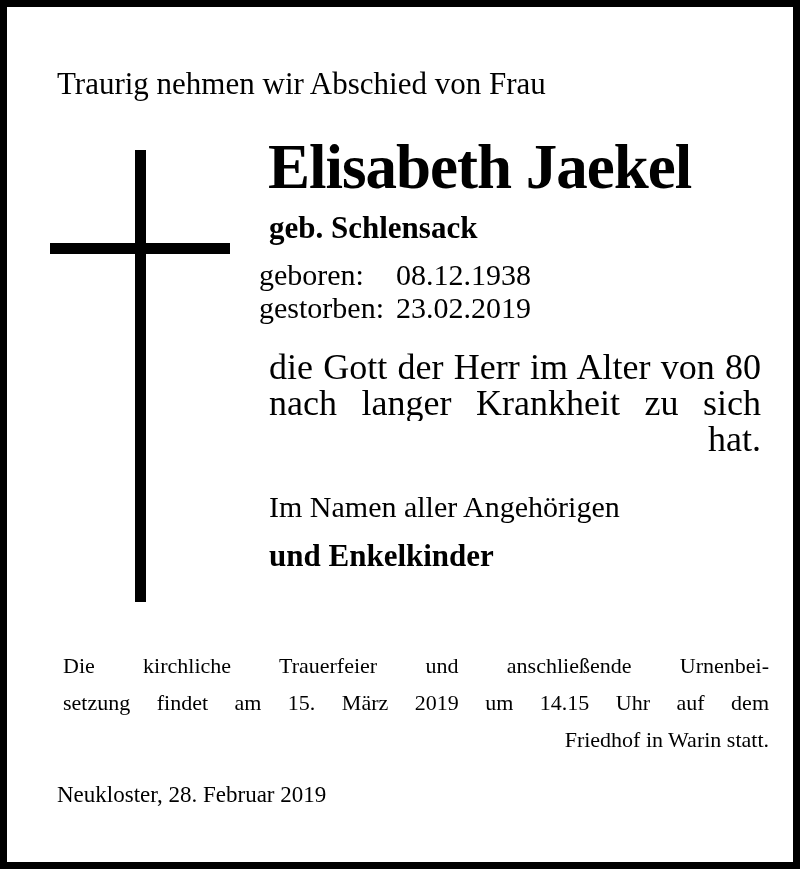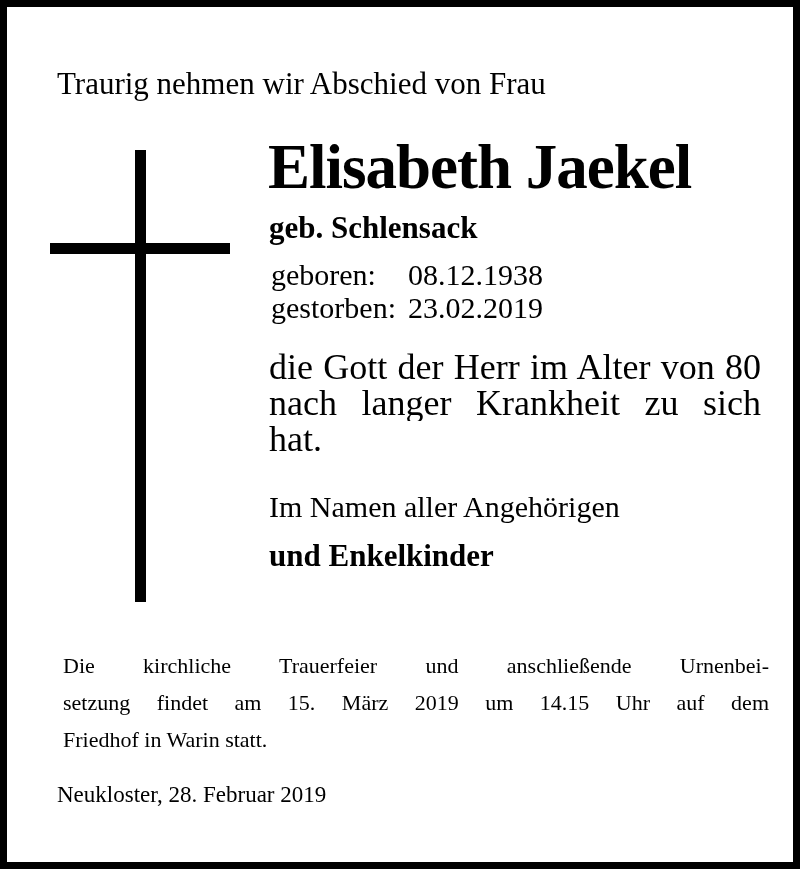--- a/index.html
+++ b/index.html
@@ -38,40 +38,40 @@
     white-space: nowrap;
   }
   .maiden {
     left: 262px; top: 203px;
     font-size: 31px;
     font-weight: bold;
     white-space: nowrap;
   }
 
   .dates {
-    left: 264px; top: 251px;
+    left: 252px; top: 251px;
     font-size: 30px;
     line-height: 33px;
   }
   .date-label { display: inline-block; width: 137px; }
   .date-value { display: inline-block; }
 
   .eulogy {
     left: 262px; top: 342px;
     width: 492px;
     font-size: 36px;
     line-height: 36px;
   }
   .funeral {
     left: 56px; top: 640px;
     width: 706px;
     font-size: 22px;
     line-height: 37px;
   }
-  .line { height: 36px; overflow: hidden; }
+  .line { height: 36px; overflow: hidden; text-align: right; }
   .funeral .line { height: 37px; }
   .line.just {
     text-align: justify;
     text-align-last: justify;
   }
   .line.just::after {
     content: "";
     display: inline-block;
     width: 100%;
     height: 0;

